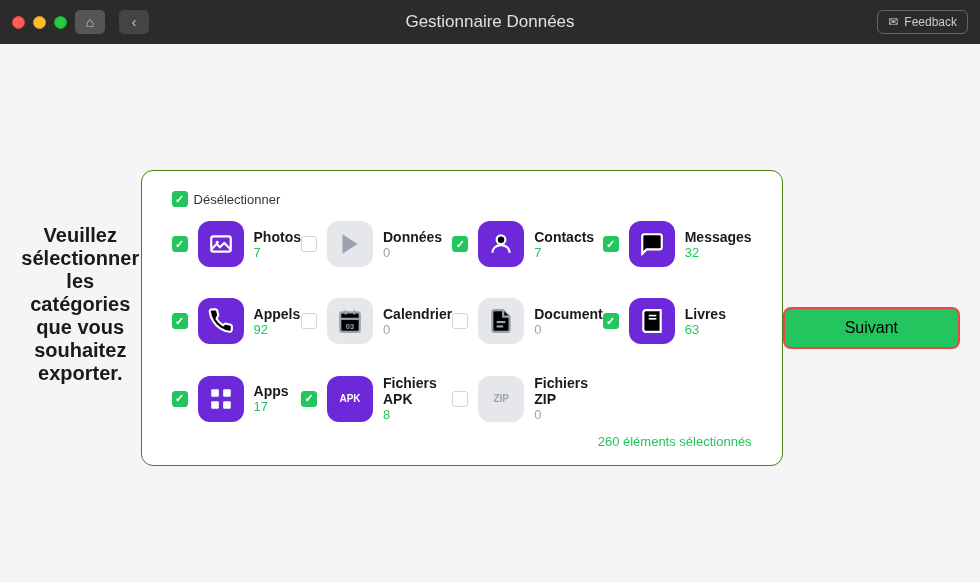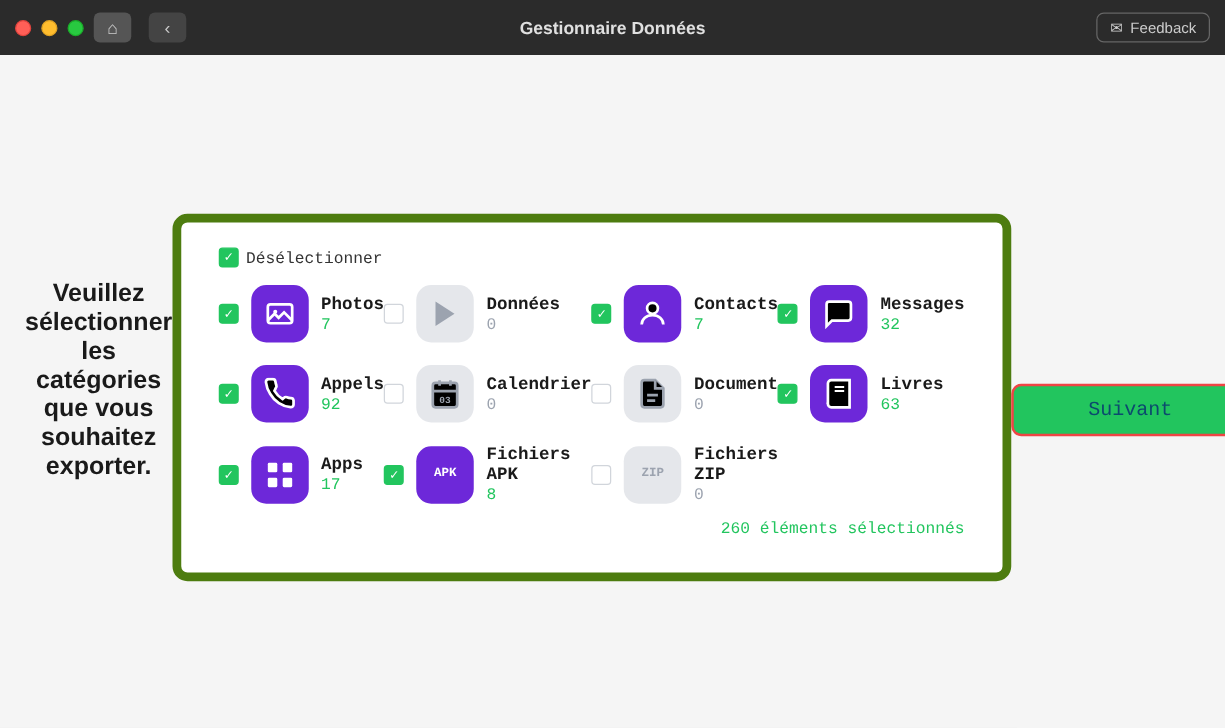--- a/index.html
+++ b/index.html
@@ -60,22 +60,22 @@
       cursor: pointer;
       display: flex;
       align-items: center;
       justify-content: center;
     }
     .title-center {
       position: absolute;
       left: 50%;
       transform: translateX(-50%);
       color: #e0e0e0;
-      font-size: 14px;
-      font-weight: 700;
+      font-size: 17px;
+      font-weight: 400;
     }
     .feedback-btn {
       display: flex;
       align-items: center;
       gap: 6px;
       background: transparent;
       border: 1px solid #666;
       border-radius: 6px;
       color: #ccc;
       font-size: 12px;
@@ -95,42 +95,41 @@
       font-size: 20px;
       font-weight: 700;
       color: #1a1a1a;
       margin-bottom: 28px;
       text-align: center;
     }
 
     
     .card {
       background: white;
-      border: 7px solid #4d7c0f;
+      border: 1px solid #4d7c0f;
       border-radius: 12px;
-      padding: 20px 30px 28px;
+      padding: 20px 30px 16px;
       width: 860px;
-      font-family: Liberation Mono, monospace;
     }
     .deselect-row {
       display: flex;
       align-items: center;
       gap: 6px;
       margin-bottom: 14px;
     }
     .deselect-label {
       font-size: 13px;
       color: #333;
     }
 
     
     .category-grid {
       display: grid;
       grid-template-columns: repeat(4, 1fr);
-      row-gap: 18px;
+      row-gap: 31px;
     }
     .category-item {
       display: flex;
       align-items: center;
       gap: 10px;
     }
     .cat-icon-wrap {
       width: 46px;
       height: 46px;
       border-radius: 12px;
@@ -191,27 +190,26 @@
     .selection-count span { color: #22c55e; font-weight: 500; margin-top: 20px; }
 
     
     .next-btn-wrap {
       margin-top: 20px;
     }
     .next-btn {
       background: #22c55e;
       border: 2px solid #ef4444;
       border-radius: 8px;
-      color: #0c4a6e;
+      color: #000000;
       font-size: 16px;
       font-weight: 500;
       padding: 10px 60px;
       cursor: pointer;
       outline: none;
-      font-family: Liberation Mono, monospace;
     }
   </style>
 </head>
 <body>
 
 <div class="title-bar">
   <div class="title-bar-left">
     <div class="traffic-light tl-red"></div>
     <div class="traffic-light tl-yellow"></div>
     <div class="traffic-light tl-green"></div>

